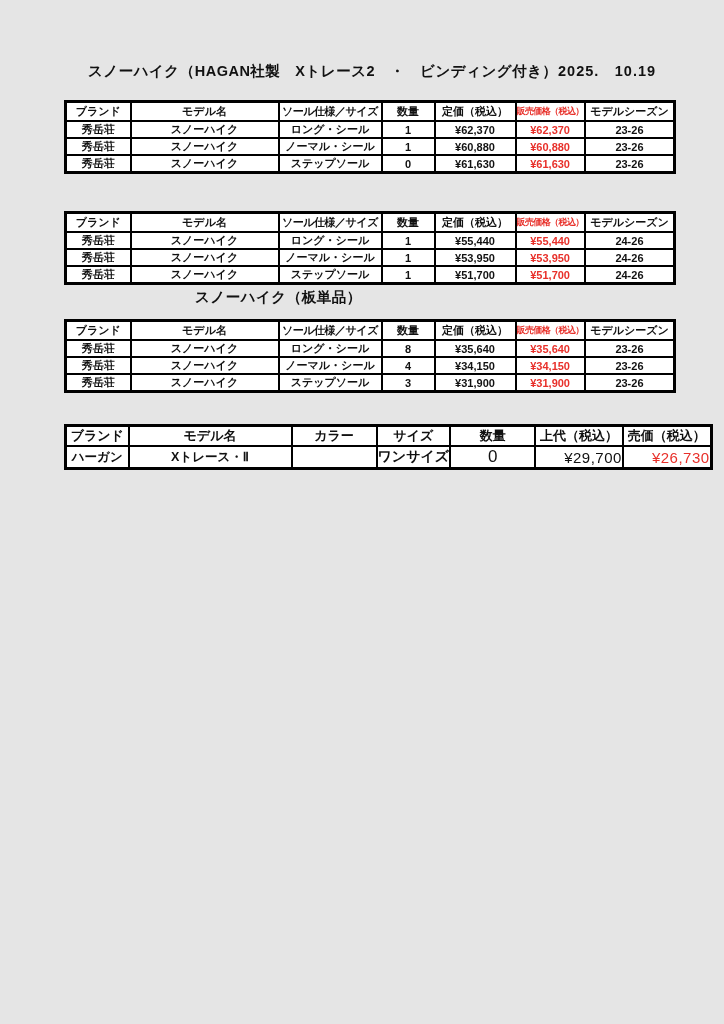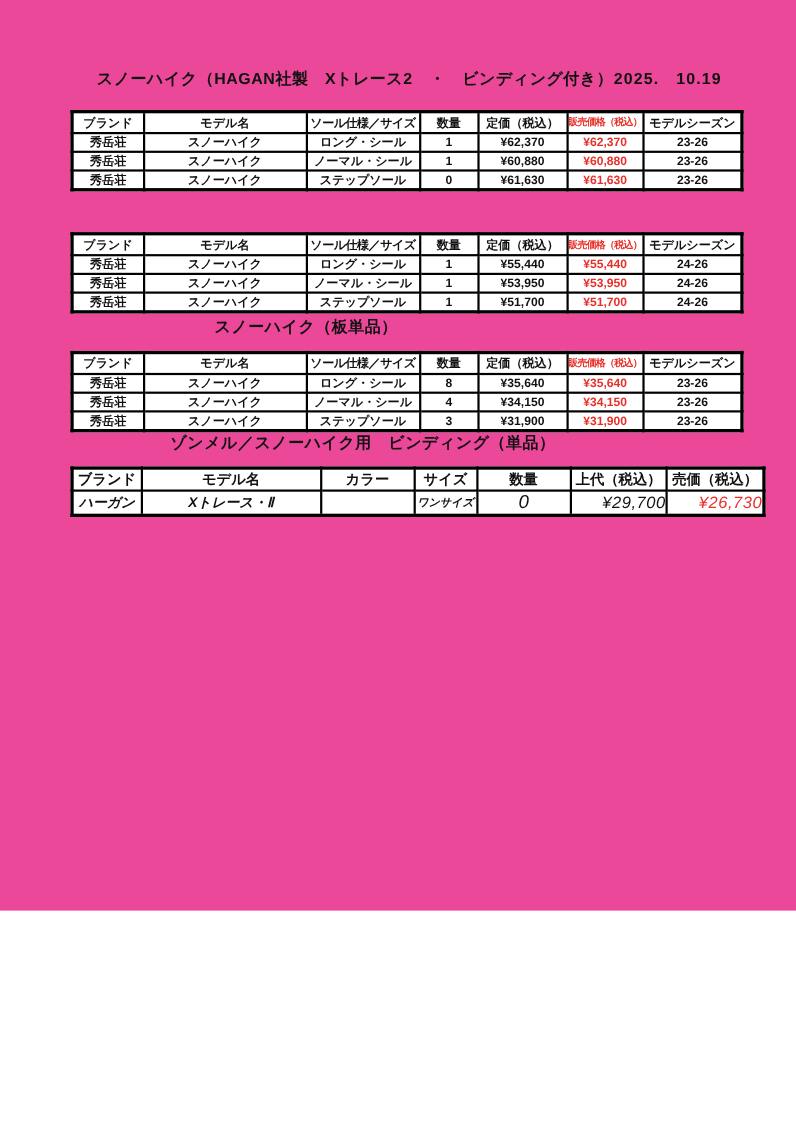--- a/index.html
+++ b/index.html
@@ -1,17 +1,17 @@
 <!DOCTYPE html>
 <html><head>
 <meta charset="utf-8">
 <style>
   html,body{margin:0;padding:0;background:#ffffff;}
   .page{
-    position:relative;width:724px;height:828px;background:#ec4899;
+    position:relative;width:724px;height:1024px;background:#e5e5e5;
     font-family:"Liberation Sans",sans-serif;color:#111;overflow:hidden;
   }
   .ttl{
     position:absolute;font-weight:bold;font-size:14.5px;white-space:nowrap;
     letter-spacing:0.5px;
   }
   .date{
     position:absolute;font-weight:bold;font-size:14.5px;white-space:nowrap;
     letter-spacing:1px;
   }
@@ -24,22 +24,22 @@
     border:2px solid #000;padding:0;text-align:center;vertical-align:middle;
     overflow:hidden;white-space:nowrap;
   }
   
   .ski th{height:17px;font-size:11px;font-weight:bold;}
   .ski td{height:15px;font-size:11px;font-weight:bold;}
   .ski th:nth-child(3){letter-spacing:-0.5px;}
   .ski th.red-h{font-size:9px;letter-spacing:-0.6px;}
   
   .bind th{height:17px;font-size:13px;font-weight:bold;}
-  .bind td{height:17px;font-size:12.5px;font-weight:bold;font-style:italic;}
-  .bind td:nth-child(4){font-size:10px;}
+  .bind td{height:17px;font-size:12.5px;font-weight:bold;}
+  .bind td:nth-child(4){font-size:14px;}
   .bind td:nth-child(5){font-size:17px;font-weight:normal;}
   .bind td:nth-child(6),.bind td:nth-child(7){font-size:15px;font-weight:normal;letter-spacing:0.5px;padding-left:28px;}
   .red{color:#e8302a;}
   .red-h{color:#e8302a;}
 </style>
 </head>
 <body>
 
 <div class="page">
 
@@ -195,21 +195,20 @@
           <td>スノーハイク</td>
           <td>ステップソール</td>
           <td>3</td>
           <td>¥31,900</td>
           <td class="red">¥31,900</td>
           <td>23-26</td>
         </tr>
       </tbody>
     </table>
 
-  <span class="ttl" style="left:155px;top:393px">ゾンメル／スノーハイク用　ビンディング（単品）</span>
   <table class="bind" style="left:64px;top:412px">
       <colgroup>
         <col style="width: 63px;">
         <col style="width: 163px;">
         <col style="width: 85px;">
         <col style="width: 57px;">
         <col style="width: 85px;">
         <col style="width: 70px;">
         <col style="width: 68px;">
       </colgroup>

